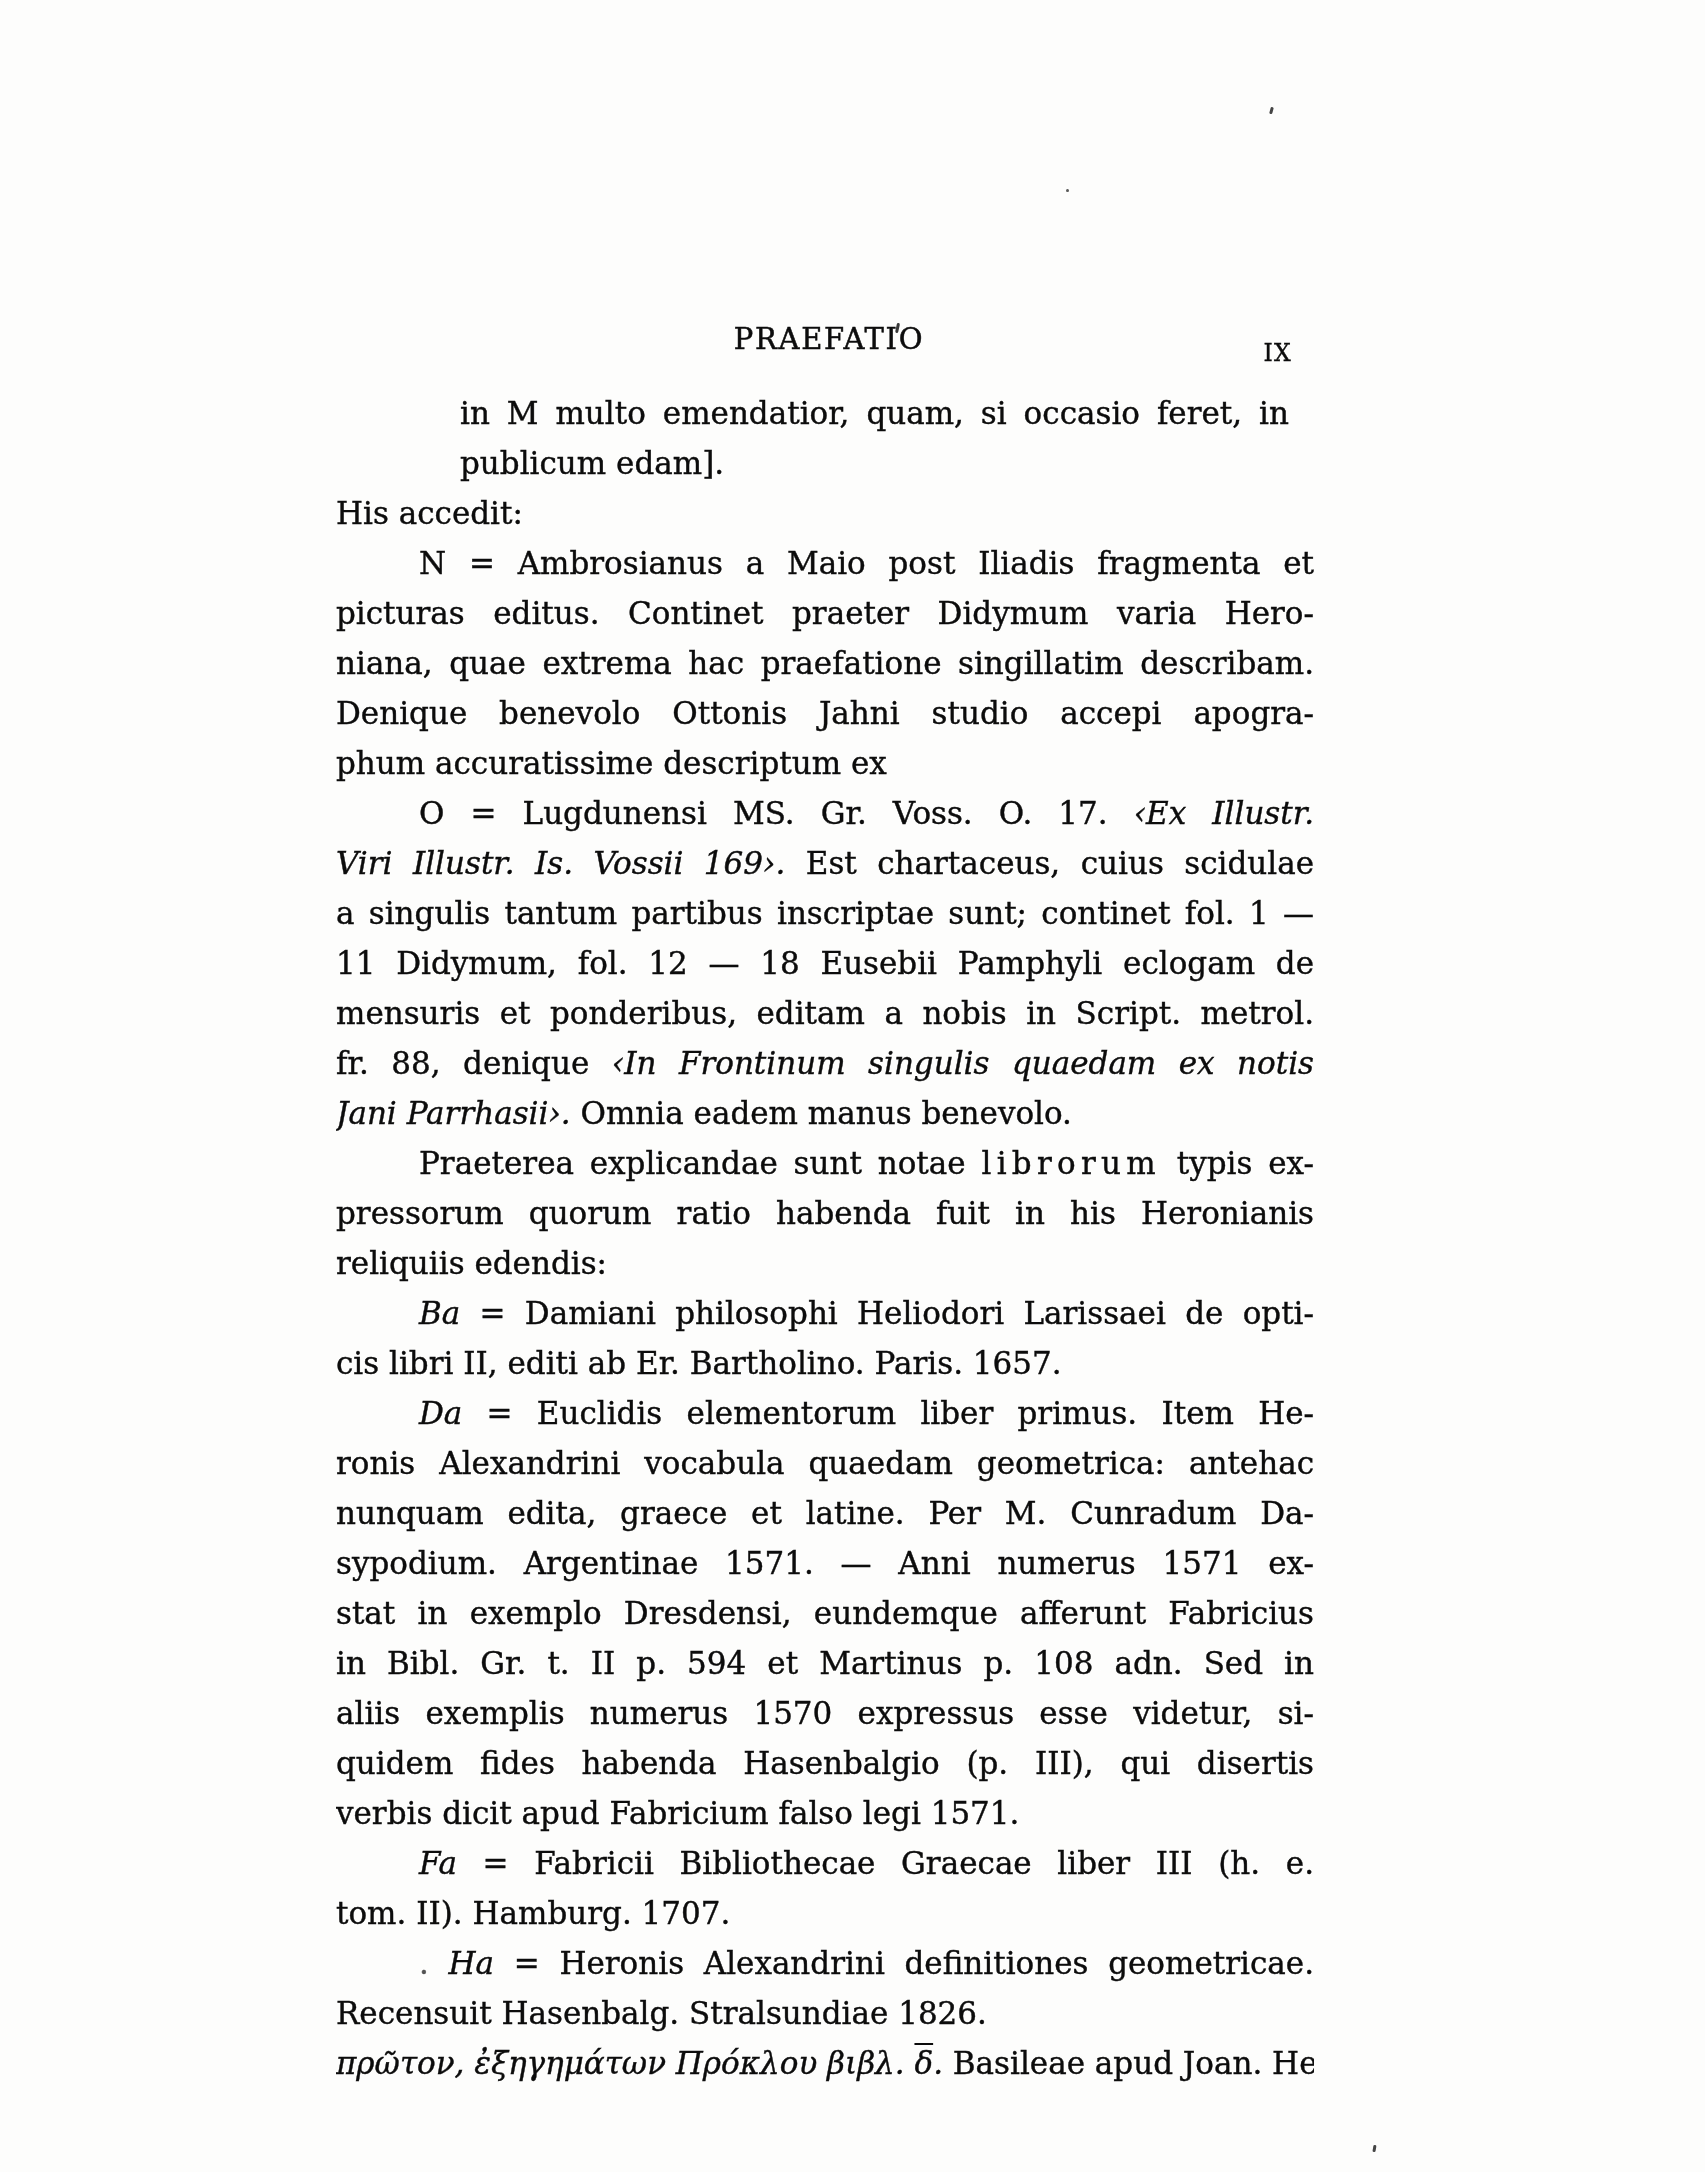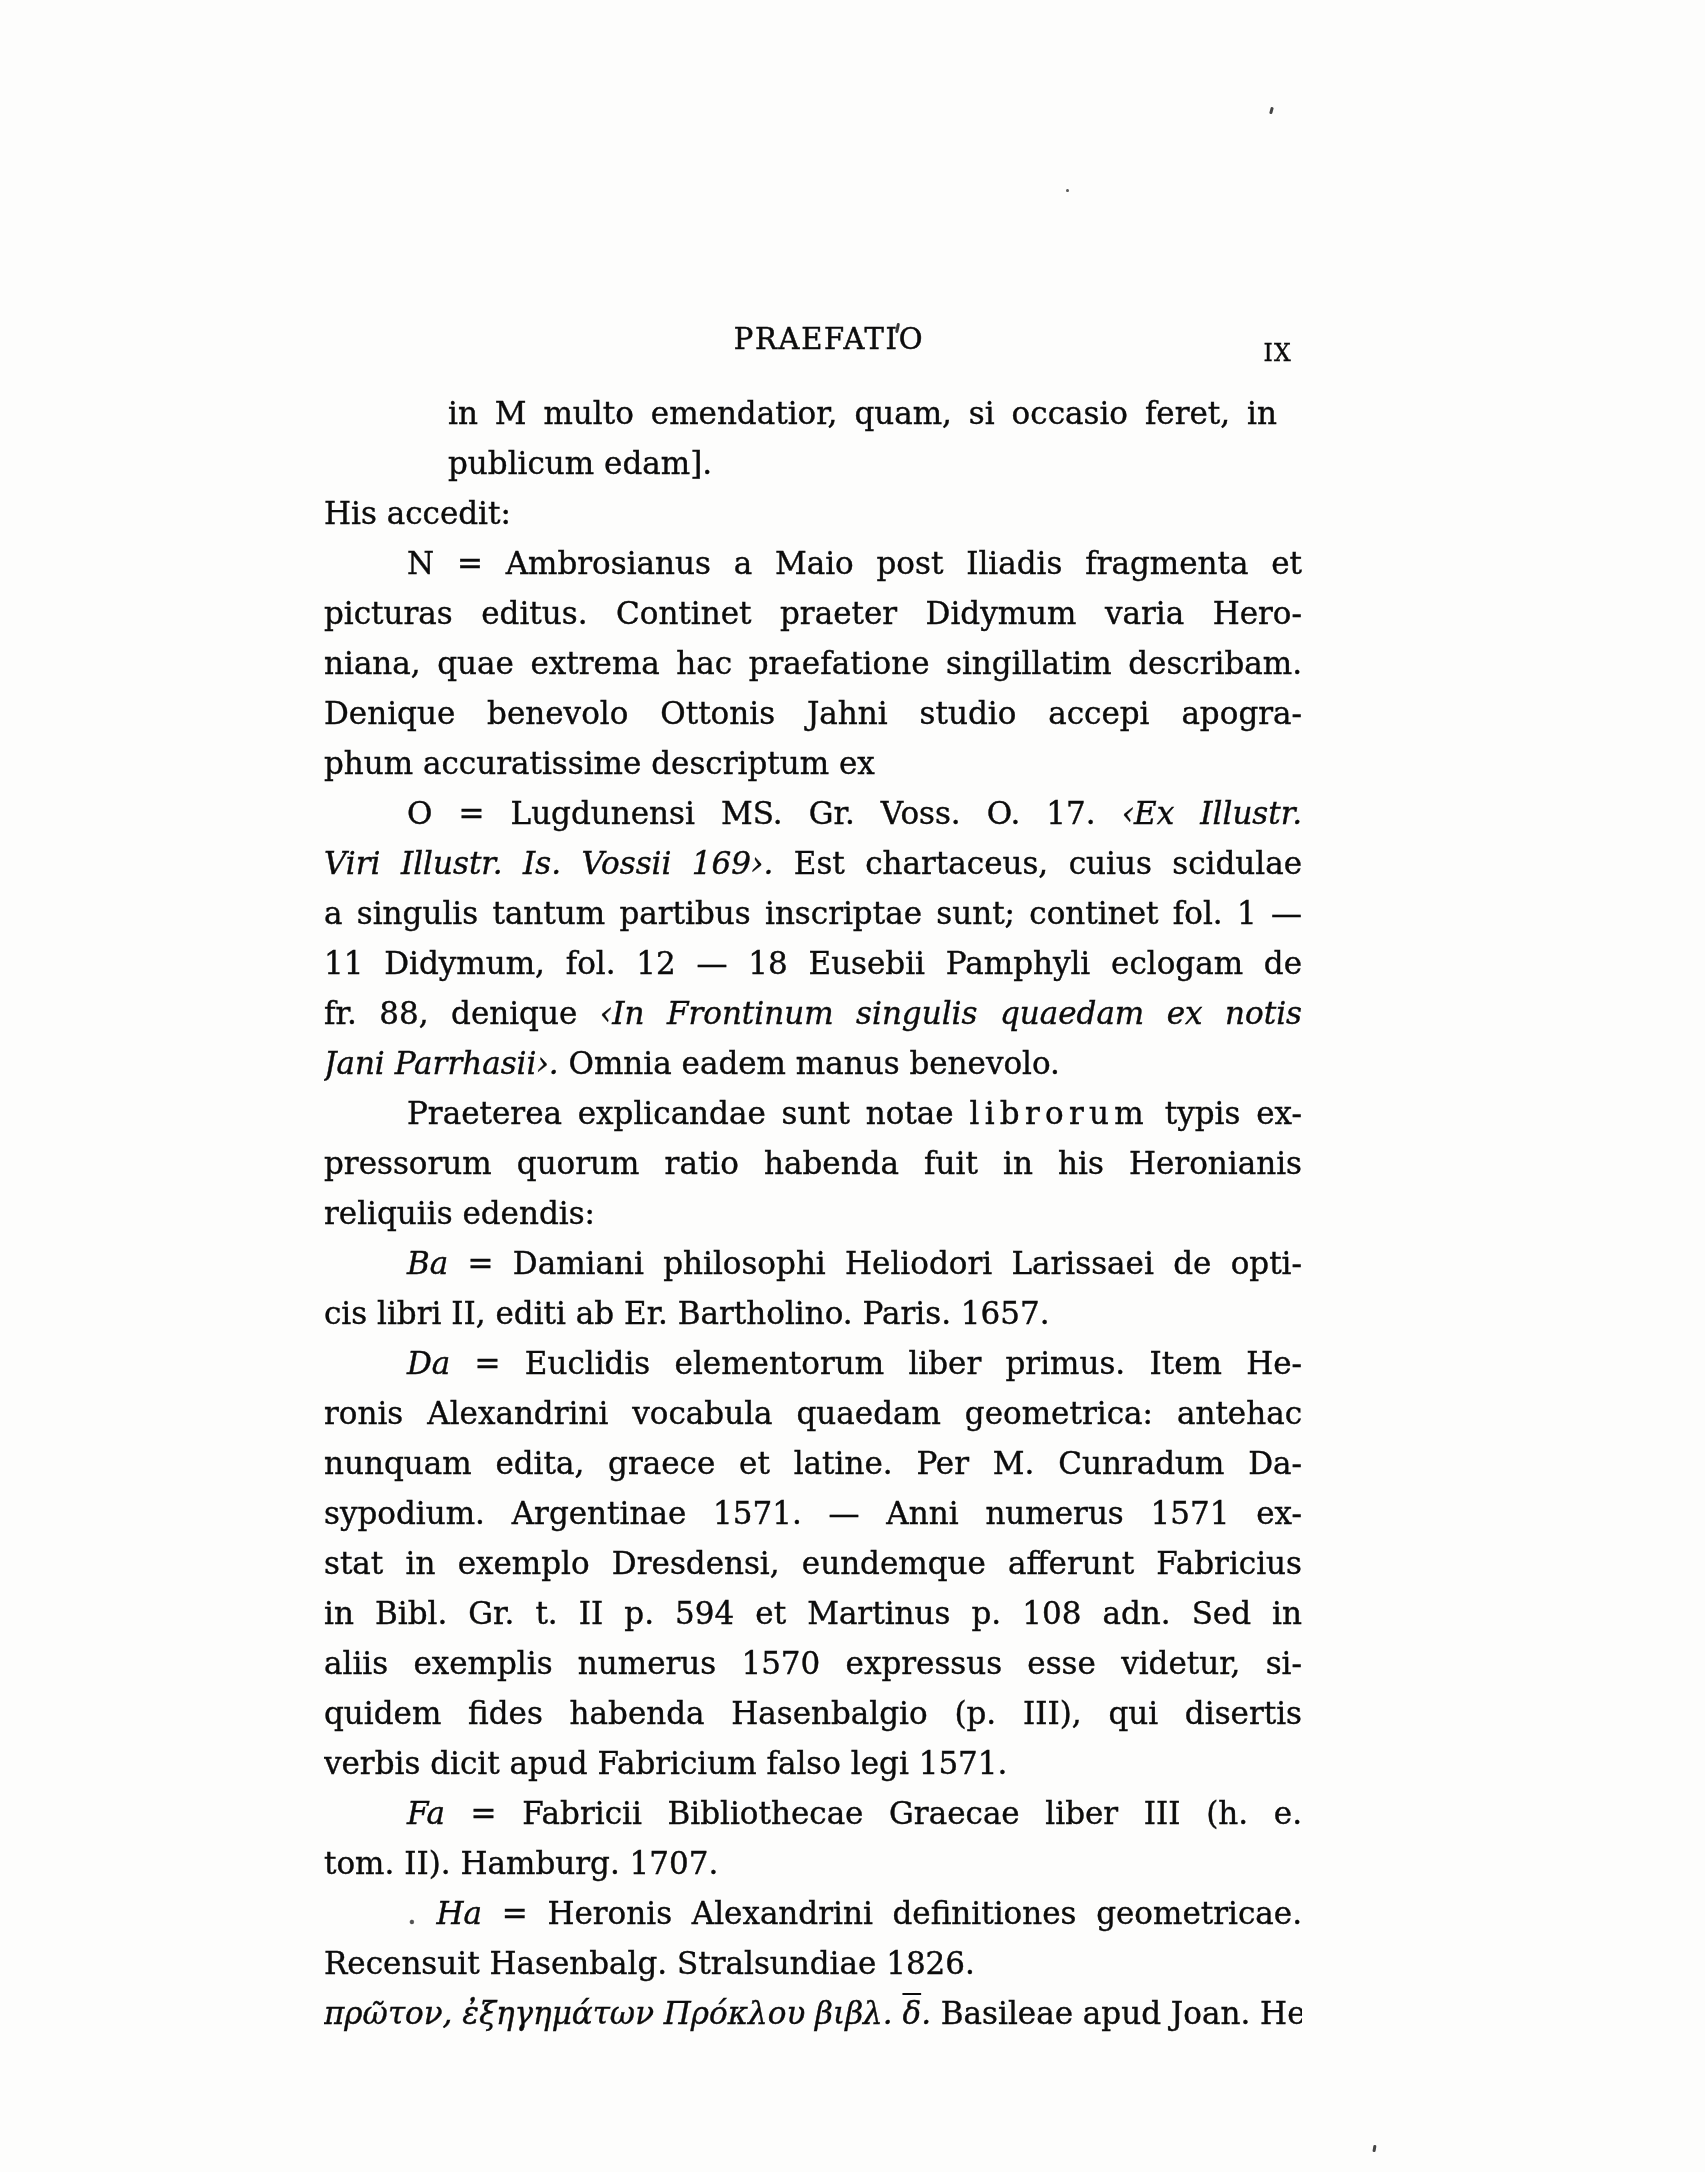--- a/index.html
+++ b/index.html
@@ -28,21 +28,21 @@
   .pagenum {
     position: absolute;
     top: 342px; right: 413px;
     font-size: 23.5px;
     letter-spacing: 1.3px;
     line-height: 1;
     -webkit-text-stroke: 0.4px #0c0c0c;
   }
   .text-block {
     position: absolute;
-    left: 324px; top: 388px;
+    left: 336px; top: 388px;
     width: 978px;
     font-size: 31px;
     -webkit-text-stroke: 0.4px #0c0c0c;
   }
   .line {
     height: 50px;
     line-height: 50px;
     overflow: hidden;
     white-space: nowrap;
   }
@@ -78,20 +78,21 @@
       <div class="line l"><span class="seg-r">His accedit:</span></div>
       <div class="line j ind"><span class="seg-r">N = Ambrosianus a Maio post Iliadis fragmenta et</span></div>
       <div class="line j"><span class="seg-r">picturas editus.  Continet praeter Didymum varia Hero-</span></div>
       <div class="line j"><span class="seg-r">niana, quae extrema hac praefatione singillatim describam.</span></div>
       <div class="line j"><span class="seg-r">Denique benevolo Ottonis Jahni studio accepi apogra-</span></div>
       <div class="line l"><span class="seg-r">phum accuratissime descriptum ex</span></div>
       <div class="line j ind"><span class="seg-r">O = Lugdunensi MS. Gr. Voss. O. 17.  </span><span class="seg-i">‹Ex Illustr.</span></div>
       <div class="line j"><span class="seg-i">Viri Illustr. Is. Vossii 169›.</span><span class="seg-r">  Est chartaceus, cuius scidulae</span></div>
       <div class="line j"><span class="seg-r">a singulis tantum partibus inscriptae sunt; continet fol. 1 —</span></div>
       <div class="line j"><span class="seg-r">11 Didymum, fol. 12 — 18 Eusebii Pamphyli eclogam de</span></div>
+      <div class="line j"><span class="seg-r">mensuris et ponderibus, editam a nobis in Script. metrol.</span></div>
       <div class="line j"><span class="seg-r">fr. 88, denique </span><span class="seg-i">‹In Frontinum singulis quaedam ex notis</span></div>
       <div class="line l"><span class="seg-i">Jani Parrhasii›.</span><span class="seg-r">  Omnia eadem manus benevolo.</span></div>
       <div class="line j ind"><span class="seg-r">Praeterea explicandae sunt notae </span><span class="seg-s">librorum</span><span class="seg-r"> typis ex-</span></div>
       <div class="line j"><span class="seg-r">pressorum quorum ratio habenda fuit in his Heronianis</span></div>
       <div class="line l"><span class="seg-r">reliquiis edendis:</span></div>
       <div class="line j ind"><span class="seg-i">Ba</span><span class="seg-r"> = Damiani philosophi Heliodori Larissaei de opti-</span></div>
       <div class="line l"><span class="seg-r">cis libri II, editi ab Er. Bartholino.  Paris. 1657.</span></div>
       <div class="line j ind"><span class="seg-i">Da</span><span class="seg-r"> = Euclidis elementorum liber primus.  Item He-</span></div>
       <div class="line j"><span class="seg-r">ronis Alexandrini vocabula quaedam geometrica: antehac</span></div>
       <div class="line j"><span class="seg-r">nunquam edita, graece et latine.  Per M. Cunradum Da-</span></div>

